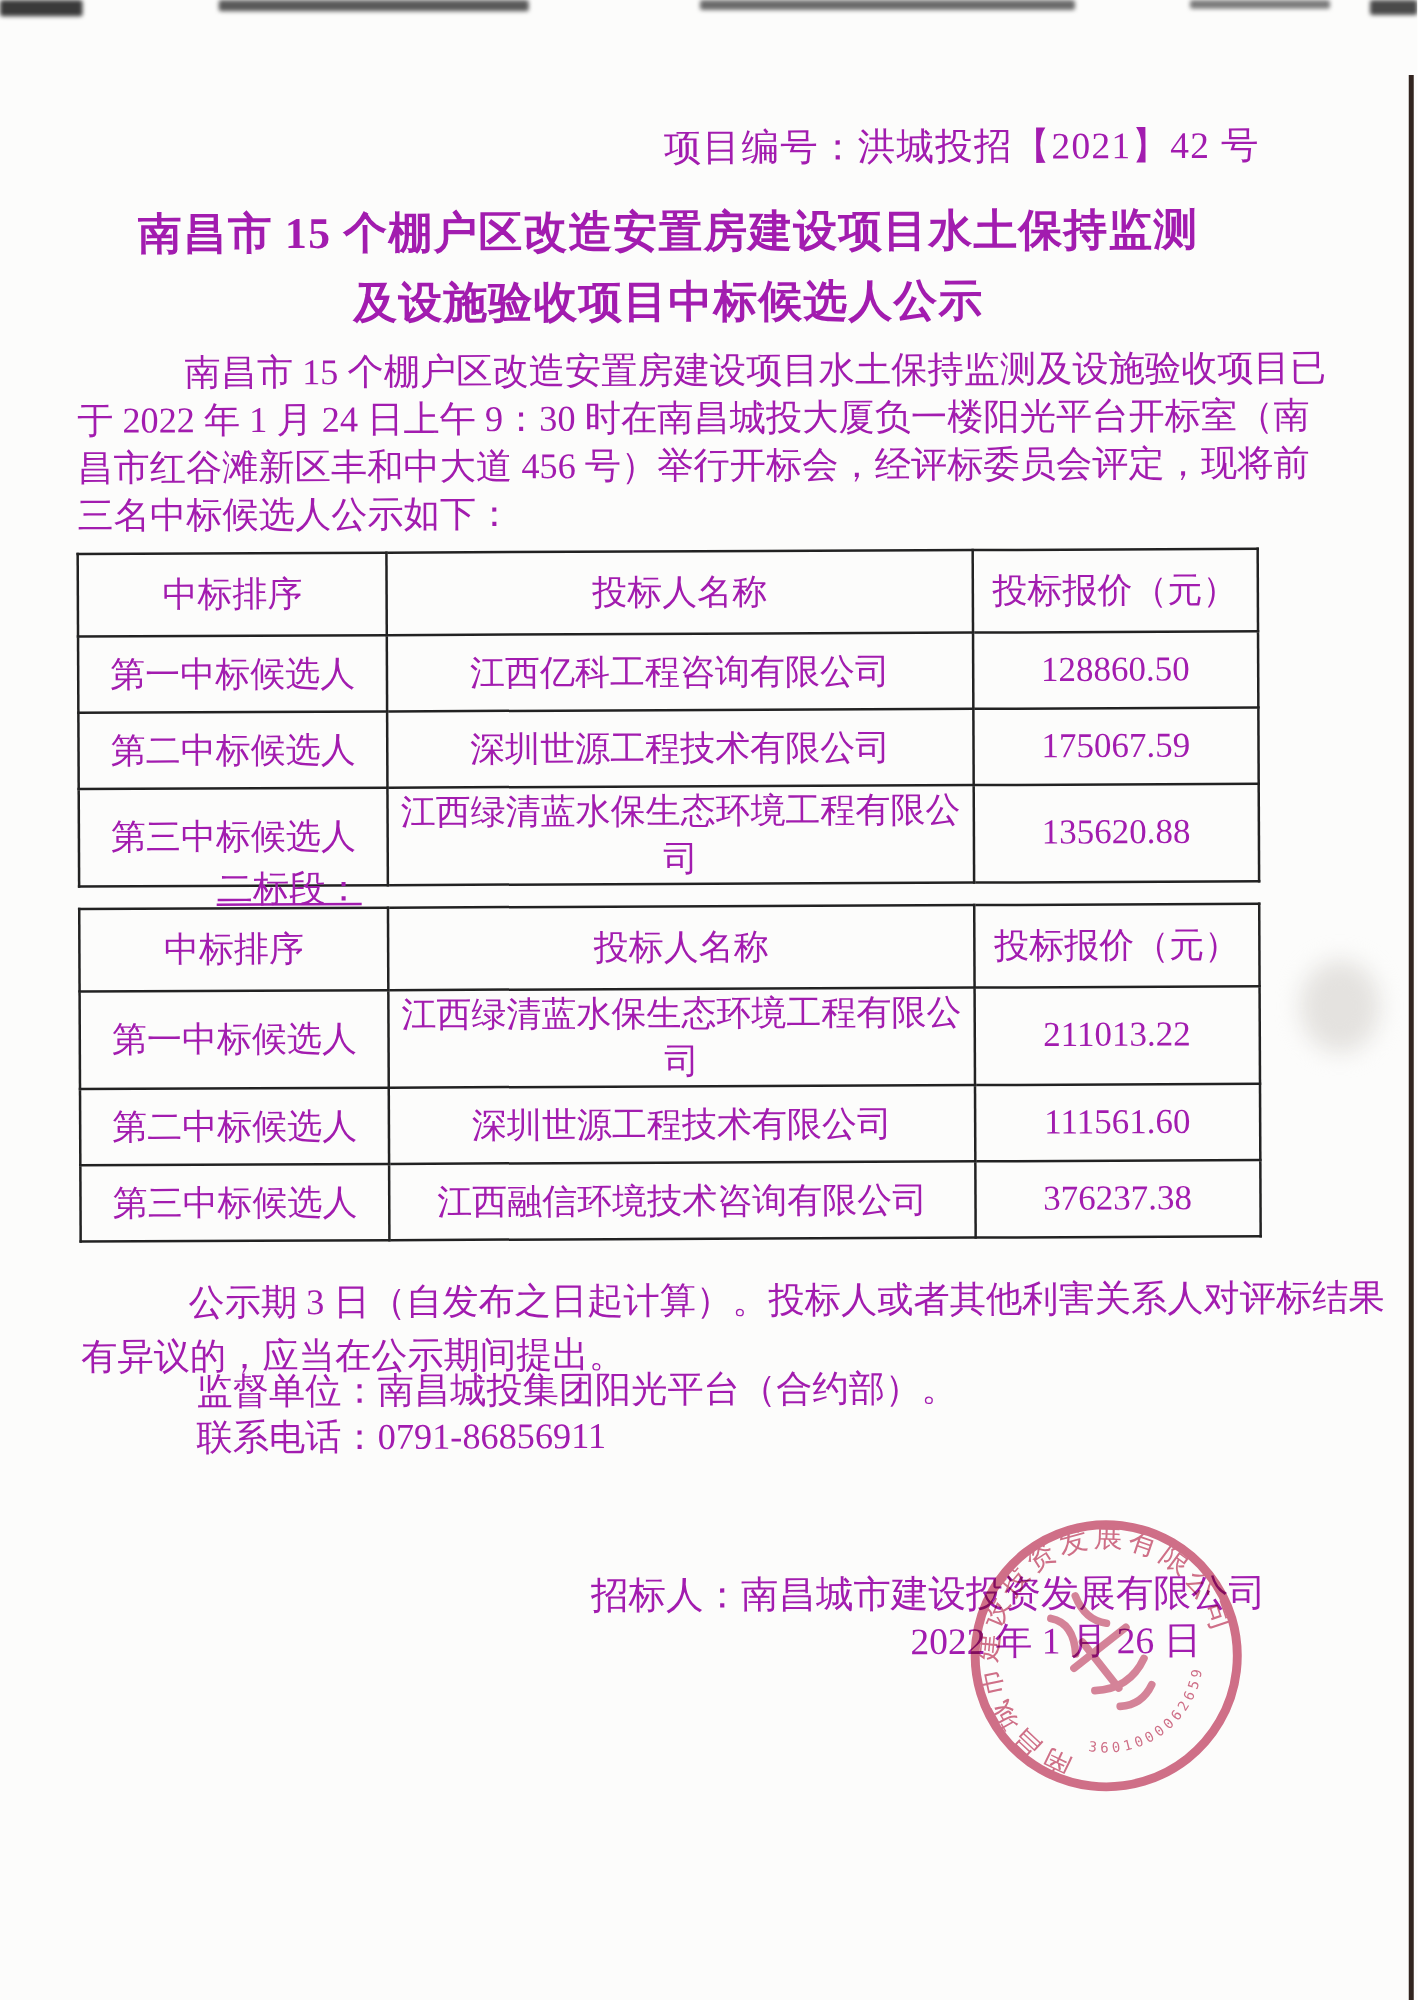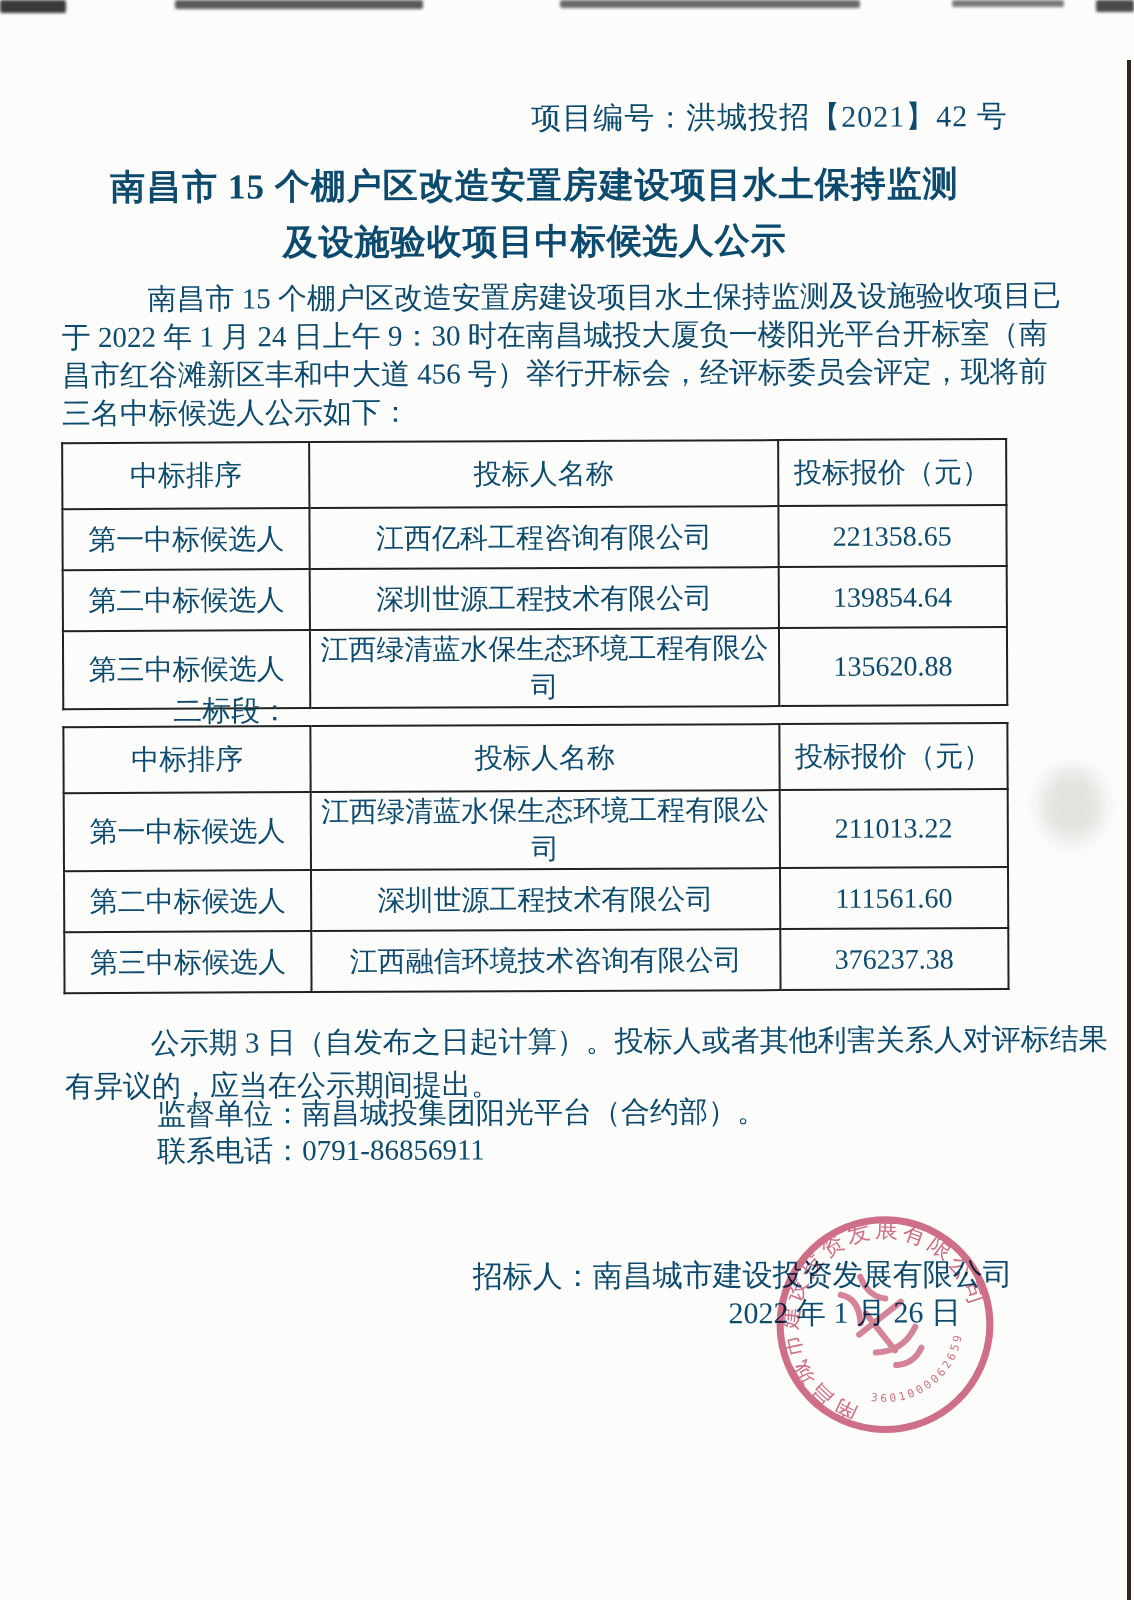--- a/index.html
+++ b/index.html
@@ -1,20 +1,20 @@
 <!DOCTYPE html>
 <html><head>
 <meta charset="utf-8">
 <style>
   html,body{margin:0;padding:0;background:#ffffff;}
   .page{
     position:relative;width:1134px;height:1600px;overflow:hidden;
     background:#fcfcfb;
     font-family:"Liberation Serif","DejaVu Serif",serif;
-    color:#0c4a6e;
+    color:#a21caf;
   }
   .tilt{position:absolute;inset:0;transform:rotate(-0.25deg);transform-origin:50% 40%;}
   
   .smudge{position:absolute;filter:blur(1.5px);border-radius:2px;}
   .edge-line{position:absolute;left:1127px;top:60px;width:4px;height:1540px;background:#32241f;filter:blur(.4px);}
   .blob{position:absolute;left:1040px;top:768px;width:64px;height:74px;background:#e4e2df;filter:blur(9px);border-radius:50%;}
 
   .proj-no{position:absolute;top:98px;left:63px;width:947px;text-align:right;font-size:30px;letter-spacing:1px;}
   .title-block{position:absolute;top:158px;left:43px;width:987px;text-align:center;font-weight:bold;font-size:35px;line-height:56px;letter-spacing:1px;}
   .intro{position:absolute;top:278px;left:63px;width:947px;font-size:29px;}
@@ -77,36 +77,36 @@
           <tr>
             <th>中标排序</th>
             <th>投标人名称</th>
             <th>投标报价（元）</th>
           </tr>
         </thead>
       <tbody>
           <tr>
             <td>第一中标候选人</td>
             <td>江西亿科工程咨询有限公司</td>
-            <td>221358.65</td>
+            <td>128860.50</td>
           </tr>
           <tr>
             <td>第二中标候选人</td>
             <td>深圳世源工程技术有限公司</td>
-            <td>139854.64</td>
+            <td>175067.59</td>
           </tr>
           <tr>
             <td>第三中标候选人</td>
             <td>江西绿清蓝水保生态环境工程有限公司</td>
             <td>135620.88</td>
           </tr>
         </tbody>
     </table>
 
-    <div class="sec-label" style="top:690px;">二标段：</div>
+    <div class="sec-label" style="top:690px;text-decoration:underline;">二标段：</div>
 
     <table class="doc-table" style="top:724px;">
       <colgroup>
           <col style="width:26.2%">
           <col style="width:49.6%">
           <col style="width:24.2%">
         </colgroup>
       <thead>
           <tr>
             <th>中标排序</th>

